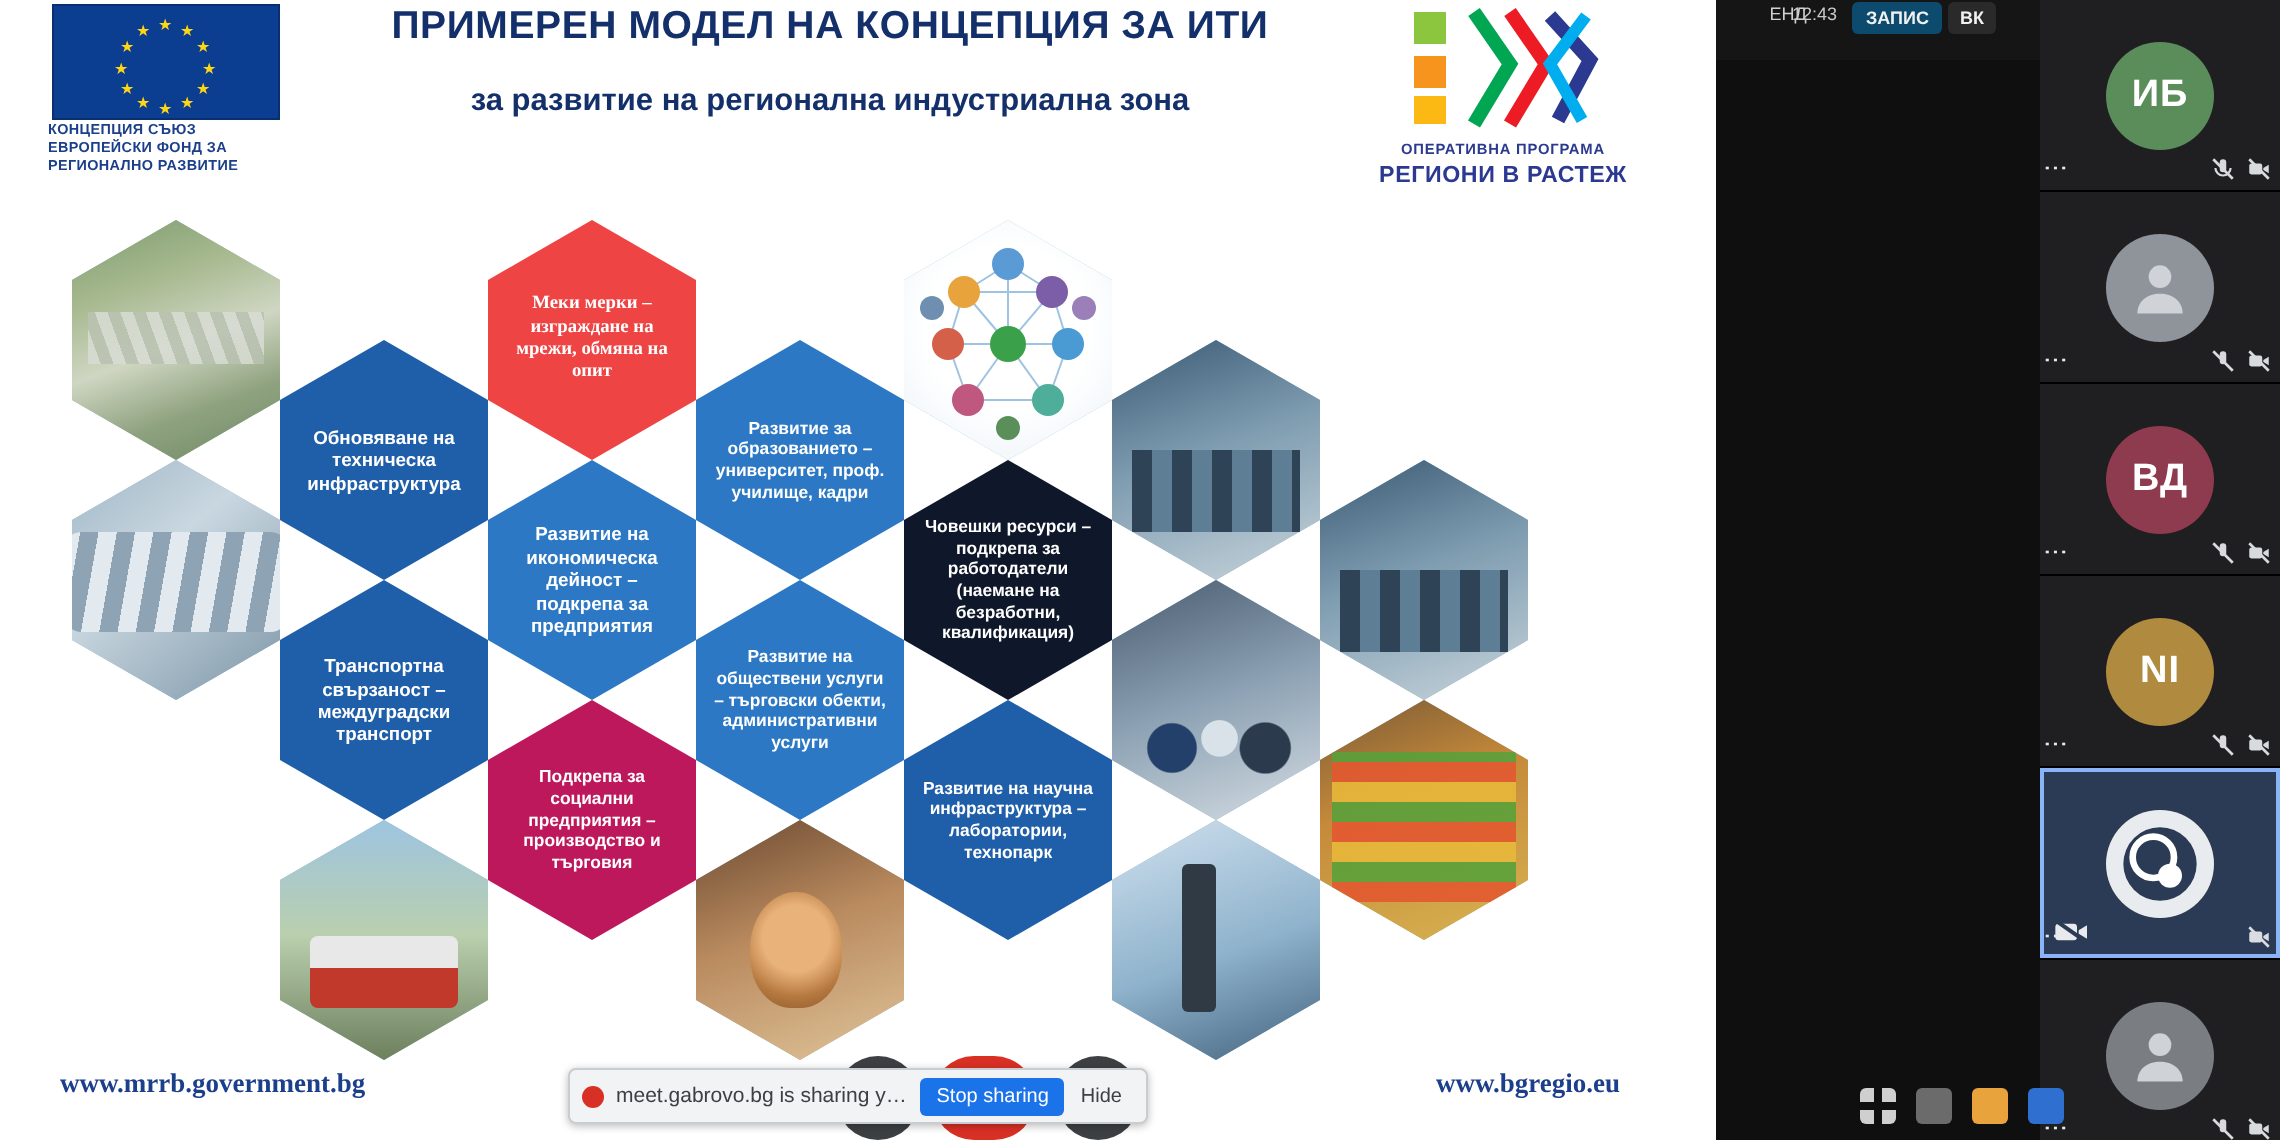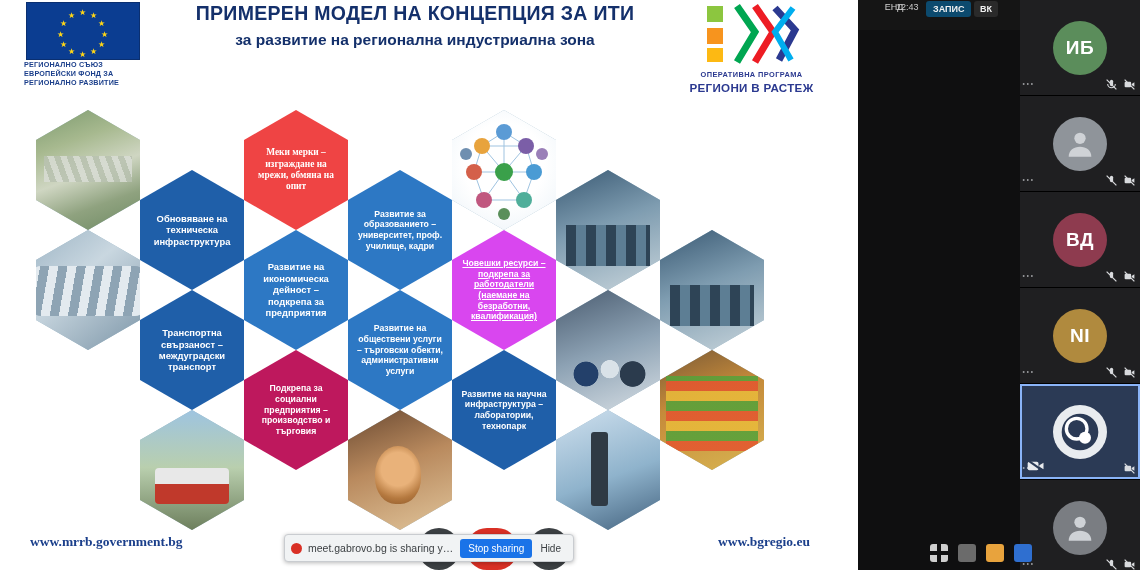--- a/index.html
+++ b/index.html
@@ -73,21 +73,21 @@
     text-align: center;
   }
   .title-main {
     font-size: 19.5px;
     font-weight: bold;
     color: #14306b;
     letter-spacing: .3px;
     line-height: 1.15;
   }
   .title-sub {
-    margin-top: 7px;
+    margin-top: 18px;
     font-size: 15.5px;
     font-weight: bold;
     color: #14306b;
     line-height: 1.15;
   }
 
   .opr-logo {
     position: absolute;
     right: 24px; top: 2px;
     width: 165px; height: 102px;
@@ -352,21 +352,21 @@
           <span class="eu-star" style="left:27px; top:37px;">★</span>
           <span class="eu-star" style="left:16px; top:40px;">★</span>
           <span class="eu-star" style="left:5px; top:37px;">★</span>
           <span class="eu-star" style="left:-3px; top:30px;">★</span>
           <span class="eu-star" style="left:-6px; top:20px;">★</span>
           <span class="eu-star" style="left:-3px; top:9px;">★</span>
           <span class="eu-star" style="left:5px; top:1px;">★</span>
         </div>
       </div>
       <div class="eu-caption">
-        <div>РЕГИОНАЛНО СЪЮЗ</div>
+        <div>КОНЦЕПЦИЯ СЪЮЗ</div>
         <div>ЕВРОПЕЙСКИ ФОНД ЗА</div>
         <div>РЕГИОНАЛНО РАЗВИТИЕ</div>
       </div>
     </div>
 
     <div class="title-block">
       <div class="title-main">ПРИМЕРЕН МОДЕЛ НА КОНЦЕПЦИЯ ЗА ИТИ</div>
       <div class="title-sub">за развитие на регионална индустриална зона</div>
     </div>
 
@@ -438,21 +438,21 @@
               <circle cx="82" cy="62" r="8" fill="#4a9bd4"></circle>
               <circle cx="32" cy="90" r="8" fill="#c0577f"></circle>
               <circle cx="72" cy="90" r="8" fill="#4fae9a"></circle>
               <circle cx="14" cy="44" r="6" fill="#6f8fb0"></circle>
               <circle cx="90" cy="44" r="6" fill="#9a7fb8"></circle>
               <circle cx="52" cy="104" r="6" fill="#5a8f5a"></circle>
             </g>
           </svg>
         </div>
       </div>
-      <div class="hex txt small" style="left:452px; top:126px; background:#d946ef;text-decoration:underline;">
+      <div class="hex txt small" style="left:452px; top:126px; background:#0f172a;">
         <span>Човешки ресурси – подкрепа за работодатели (наемане на безработни, квалификация)</span>
       </div>
       <div class="hex txt small" style="left:452px; top:246px; background:#1f5fa9;">
         <span>Развитие на научна инфраструктура – лаборатории, технопарк</span>
       </div>
       <div class="hex photo" style="left:556px; top:306px;">
         <div class="ph-inner ph-micro"></div>
       </div>
 
       <div class="hex photo" style="left:556px; top:66px;">

